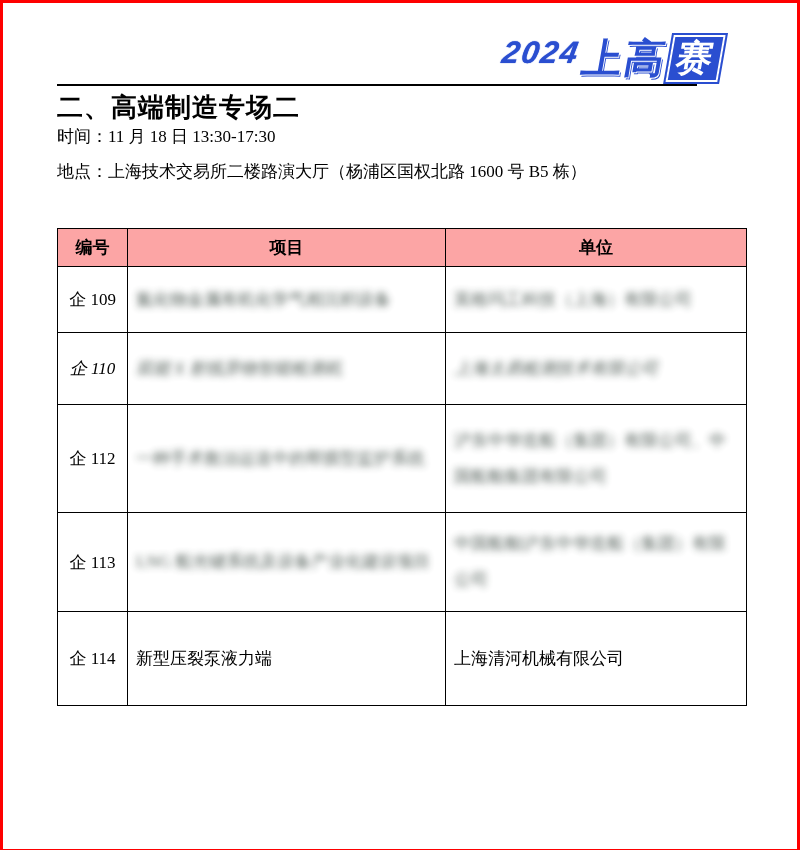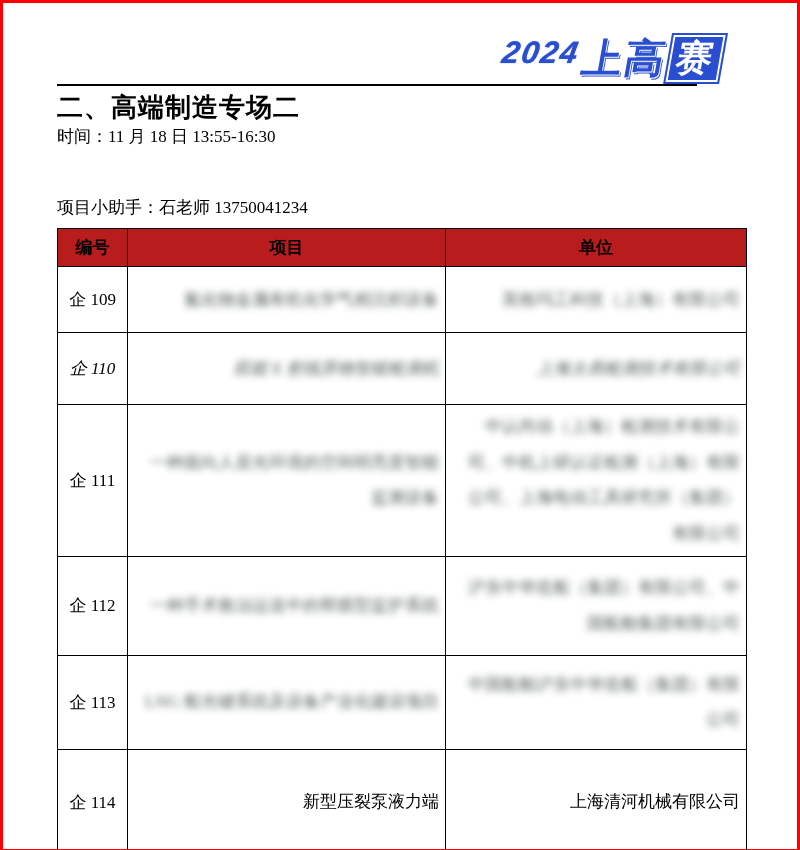--- a/index.html
+++ b/index.html
@@ -59,23 +59,23 @@
     border-collapse:collapse; table-layout:fixed;
     font-size:17px;
   }
   table.schedule col.c-id  { width:70px; }
   table.schedule col.c-prj { width:318px; }
   table.schedule col.c-unit{ width:301px; }
   table.schedule th, table.schedule td {
     border:1.5px solid #000; vertical-align:middle; overflow:hidden;
   }
   table.schedule thead tr { height:38px; }
-  table.schedule th { background:#b91c1c; font-weight:bold; text-align:center; }
+  table.schedule th { background:#fca5a5; font-weight:bold; text-align:center; }
   td.cell-id { text-align:center; white-space:nowrap; }
-  td.cell-prj, td.cell-unit { text-align:right; padding:4px 6px 4px 8px; line-height:2.1; }
+  td.cell-prj, td.cell-unit { text-align:left; padding:4px 6px 4px 8px; line-height:2.1; }
   tbody tr:nth-child(1){ height:66px; }
   tbody tr:nth-child(2){ height:72px;font-style:italic; }
   tbody tr:nth-child(3){ height:108px; }
   tbody tr:nth-child(4){ height:99px; }
   tbody tr:nth-child(5){ height:94px; }
   tbody tr:nth-child(6){ height:106px; }
 
   .blurred {
     filter:blur(3.6px);
     color:#3d4b44;
@@ -92,22 +92,22 @@
   <div class="logo">
     <span class="logo-year">2024</span>
     <span class="logo-cn">上高</span>
     <span class="logo-cn logo-sai">赛</span>
   </div>
 
   <div class="header-rule"></div>
 
   <h2 class="section-title">二、高端制造专场二</h2>
 
-  <p class="info-line line-time">时间：11 月 18 日 13:55-16:30</p>
-  <p class="info-line line-assistant">项目小助手：石老师 13750041234</p>
+  <p class="info-line line-time">时间：11 月 18 日 13:30-17:30</p>
+  <p class="info-line line-location">地点：上海技术交易所二楼路演大厅（杨浦区国权北路 1600 号 B5 栋）</p>
 
   <table class="schedule">
     <colgroup>
         <col class="c-id">
         <col class="c-prj">
         <col class="c-unit">
       </colgroup>
     <thead>
       <tr>
         <th>编号</th>
@@ -120,25 +120,20 @@
           <td class="cell-id">企 109</td>
           <td class="cell-prj blurred">氮化物金属有机化学气相沉积设备</td>
           <td class="cell-unit blurred">英格玛工科技（上海）有限公司</td>
         </tr>
         <tr>
           <td class="cell-id">企 110</td>
           <td class="cell-prj blurred">双能 X 射线异物智能检测机</td>
           <td class="cell-unit blurred">上海太易检测技术有限公司</td>
         </tr>
         <tr>
-          <td class="cell-id">企 111</td>
-          <td class="cell-prj blurred">一种面向人居光环境的空间明亮度智能监测设备</td>
-          <td class="cell-unit blurred">中认尚动（上海）检测技术有限公司、中机上研认证检测（上海）有限公司、上海电动工具研究所（集团）有限公司</td>
-        </tr>
-        <tr>
           <td class="cell-id">企 112</td>
           <td class="cell-prj blurred">一种手术救治运送中的帮膜型监护系统</td>
           <td class="cell-unit blurred">沪东中华造船（集团）有限公司、中国船舶集团有限公司</td>
         </tr>
         <tr>
           <td class="cell-id">企 113</td>
           <td class="cell-prj blurred">LNG 船光键系统及设备产业化建设项目</td>
           <td class="cell-unit blurred">中国船舶沪东中华造船（集团）有限公司</td>
         </tr>
         <tr>

